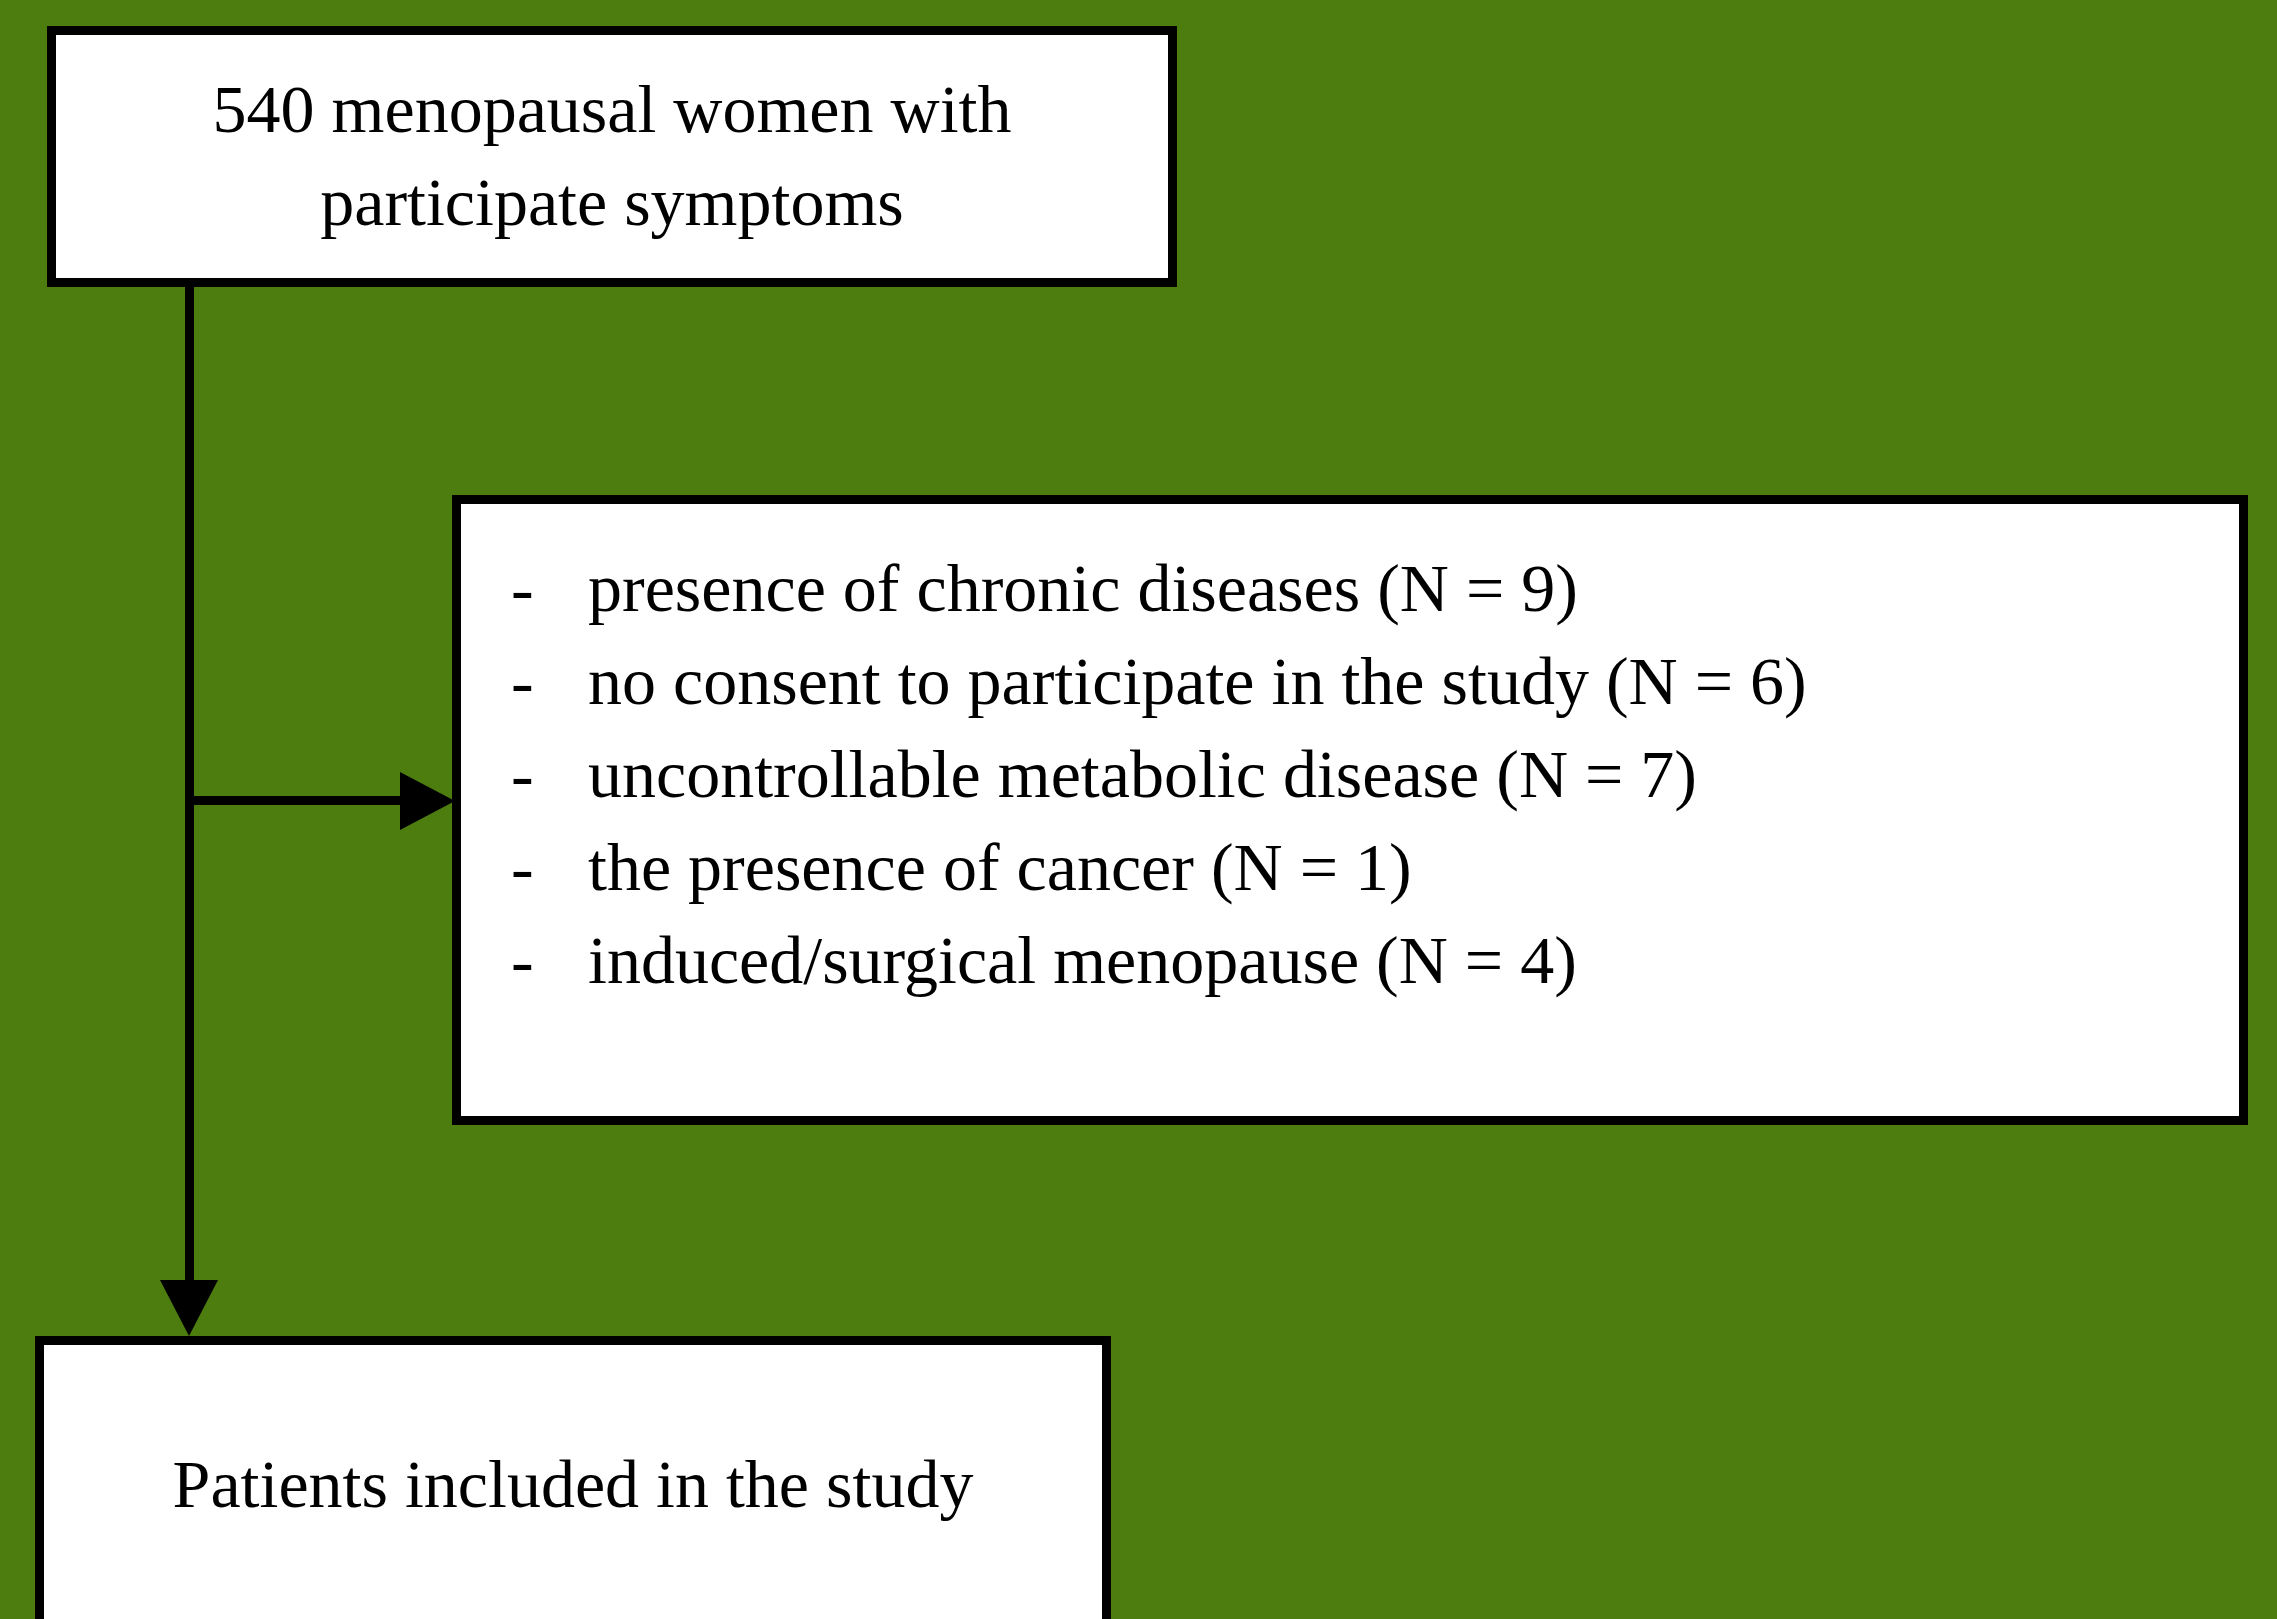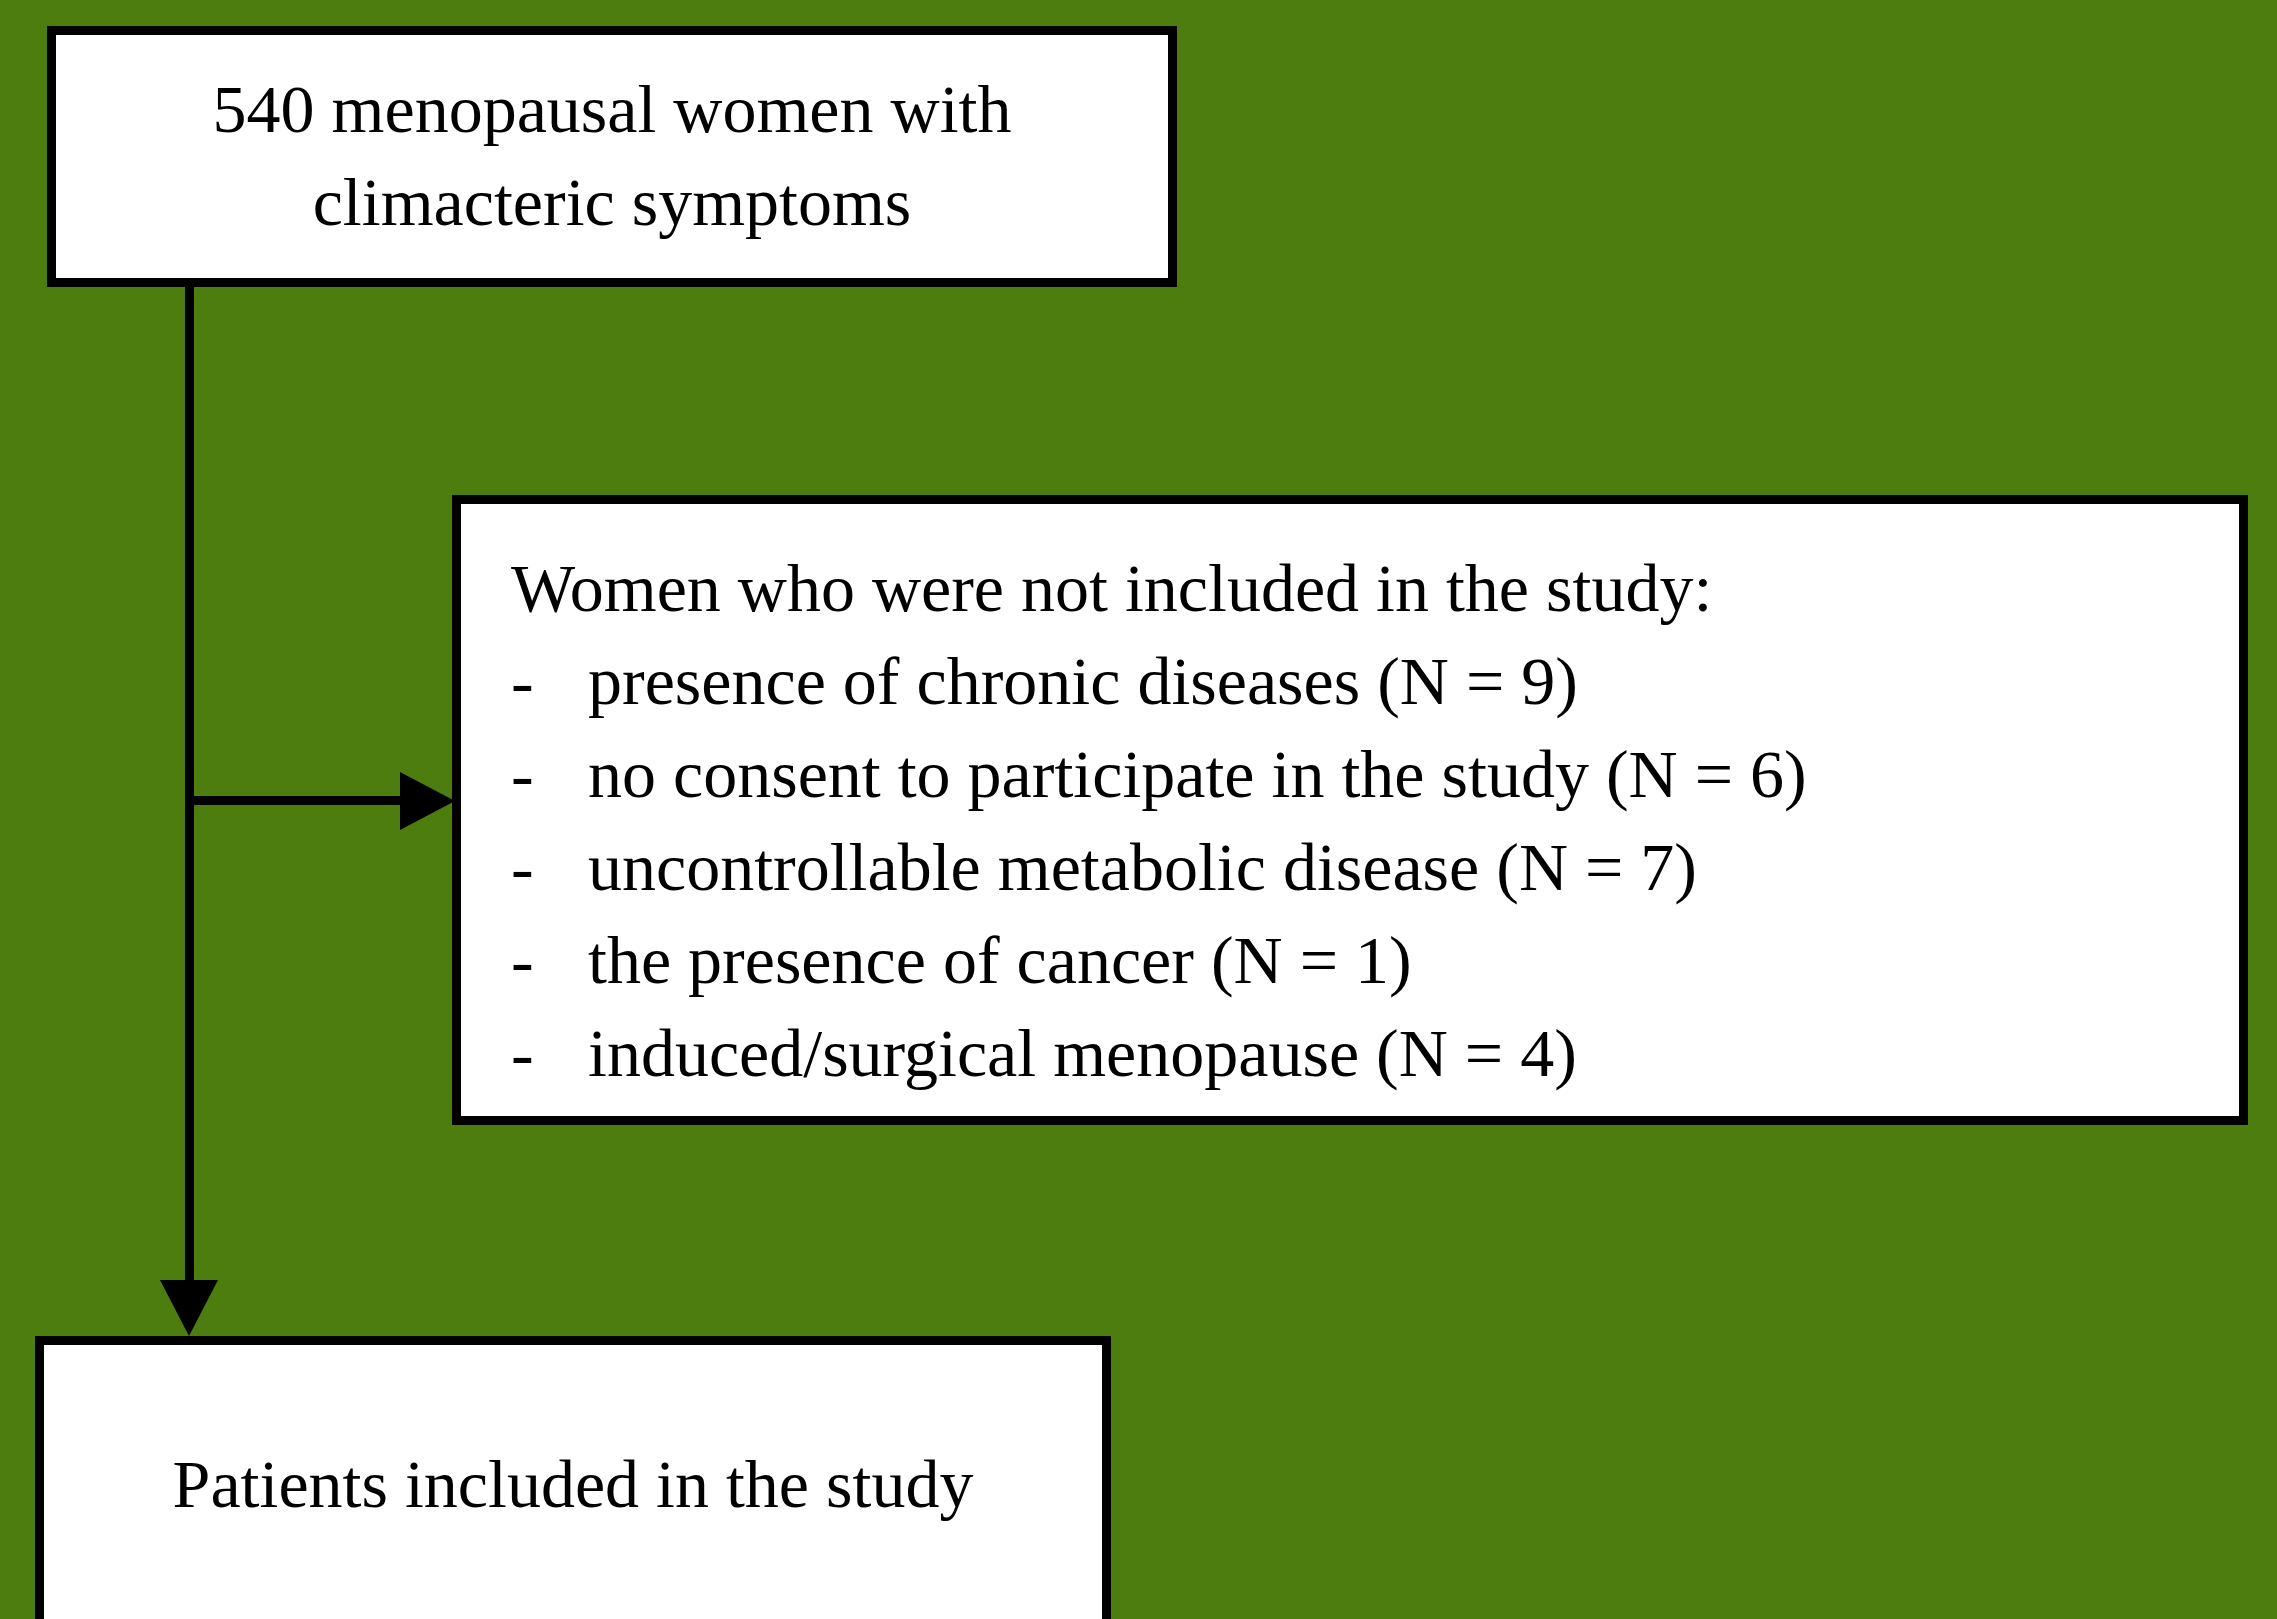--- a/index.html
+++ b/index.html
@@ -55,31 +55,30 @@
     border-left: 55px solid #000000;
   }
 </style>
 </head>
 <body>
 
 <div class="canvas">
 
   <div id="box-top" class="box box-centered">
     <div>540 menopausal women with</div>
-    <div>climacteric symptoms</div>
+    <div>participate symptoms</div>
   </div>
 
   <div id="conn-vertical" class="line"></div>
   <div id="arrow-down" class="arrowhead"></div>
 
   <div id="conn-horizontal" class="line"></div>
   <div id="arrow-right" class="arrowhead"></div>
 
   <div id="box-excl" class="box">
-    <div class="excl-heading">Women who were not included in the study:</div>
     <ul class="excl-list">
       <li class="excl-item">
         <span class="excl-dash">-</span>
         <span class="excl-text">presence of chronic diseases (N = 9)</span>
       </li>
       <li class="excl-item">
         <span class="excl-dash">-</span>
         <span class="excl-text">no consent to participate in the study (N = 6)</span>
       </li>
       <li class="excl-item">

